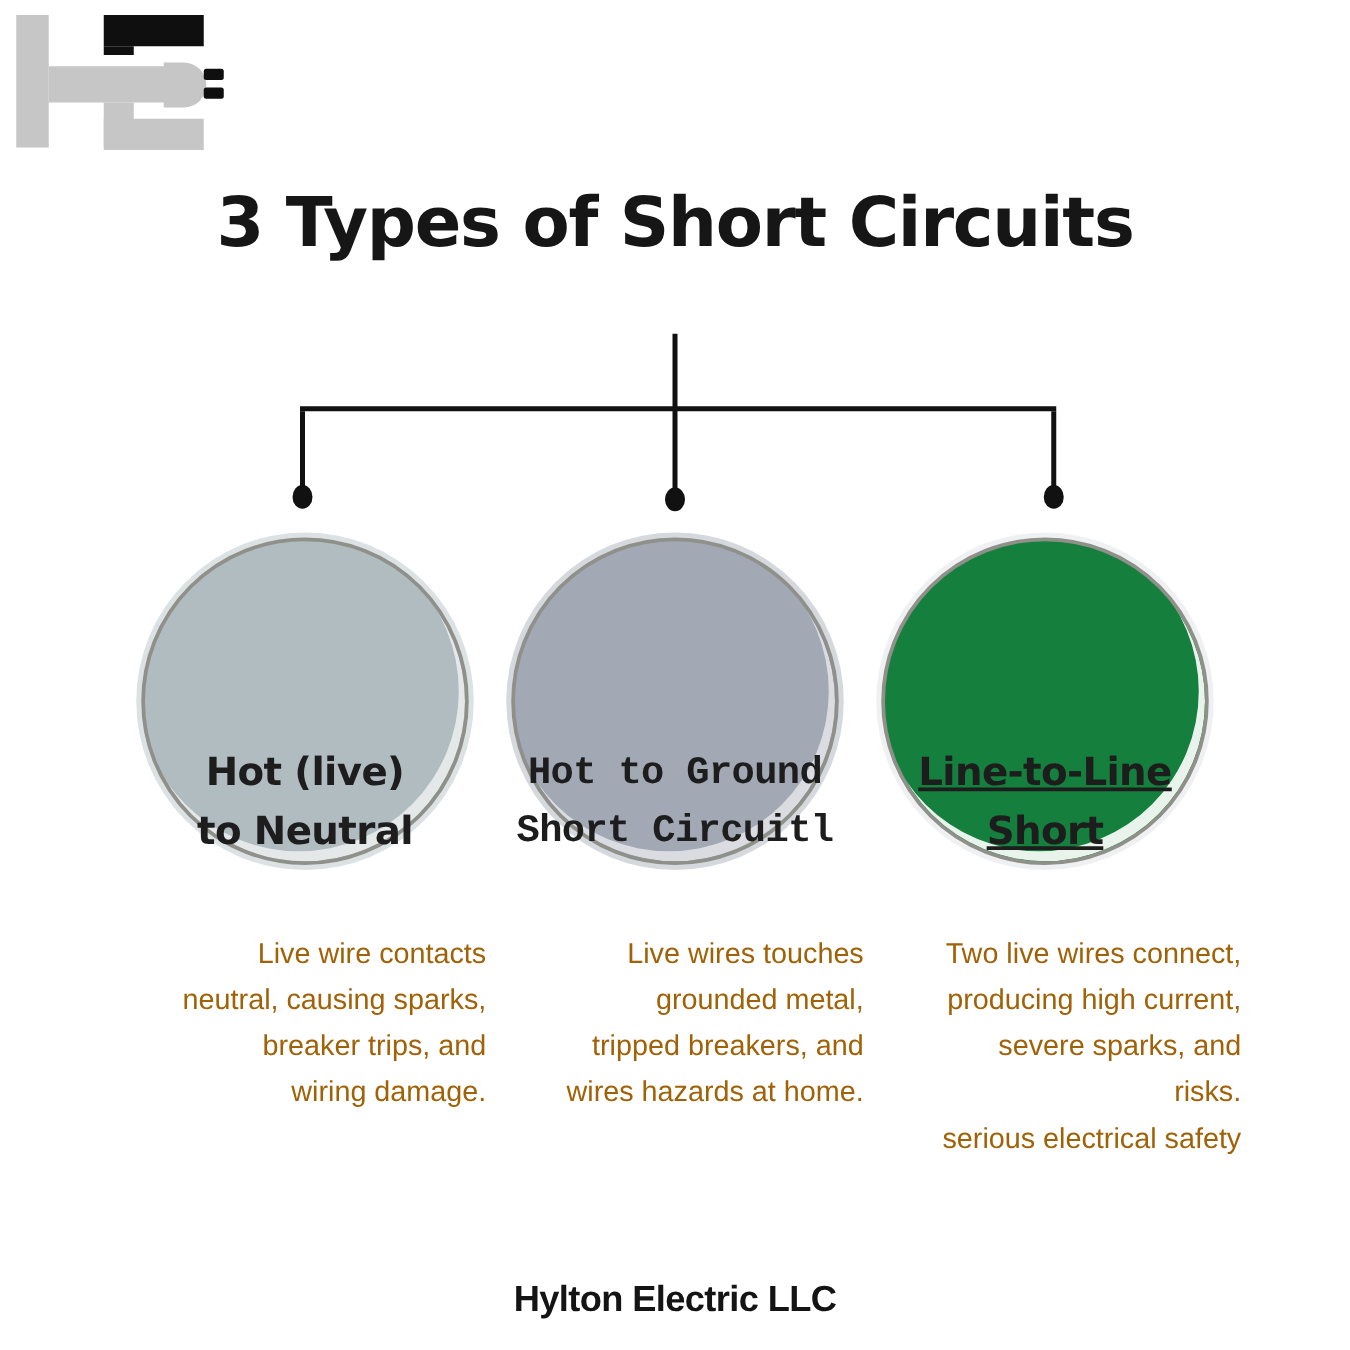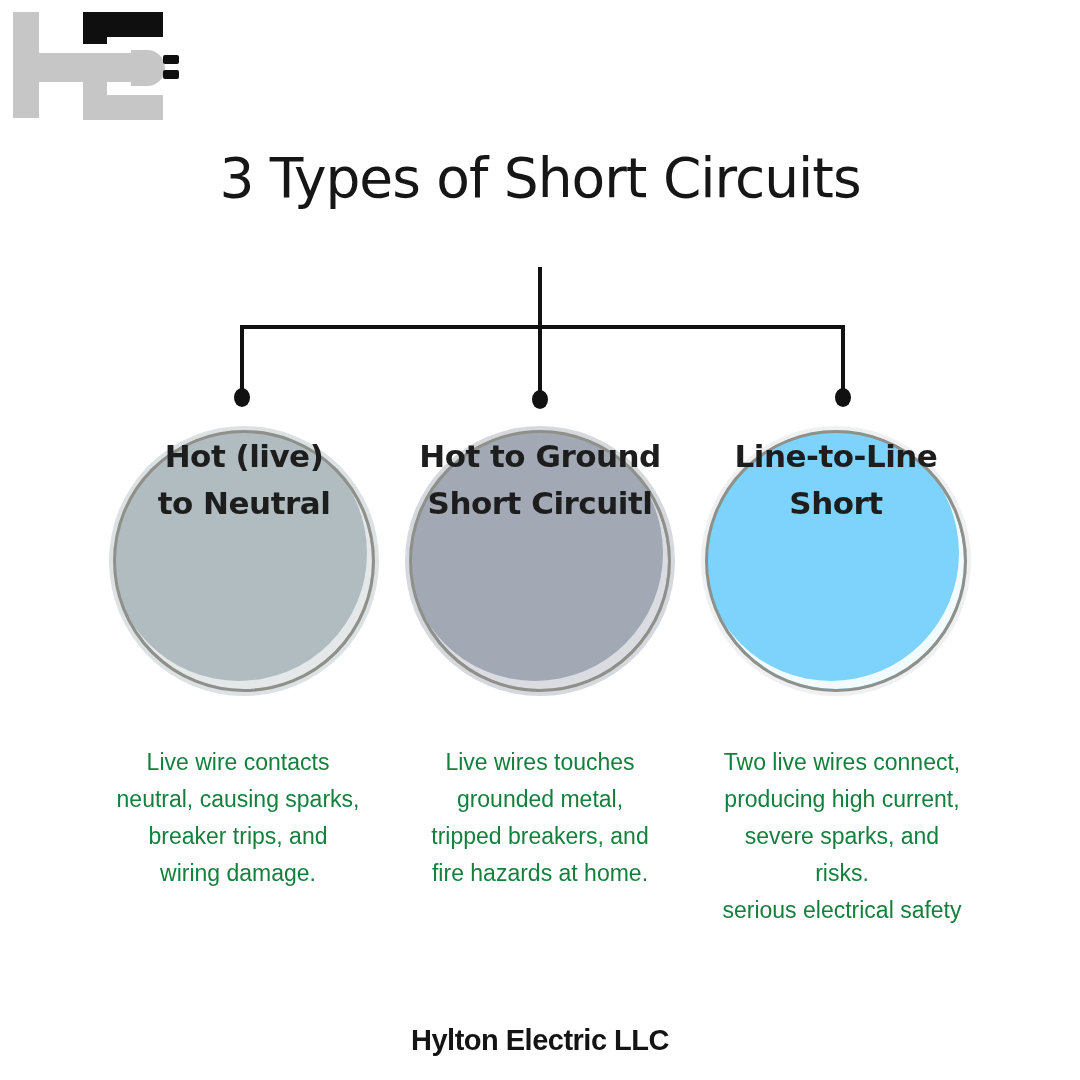--- a/index.html
+++ b/index.html
@@ -25,21 +25,21 @@
   .logo-prong-bottom{left:150px;top:60px;width:16px;height:9px;border-radius:2px;}
   .logo-e-top{left:70px;top:2px;width:80px;height:25px;}
   .logo-e-top-tab{left:70px;top:27px;width:24px;height:7px;}
   .logo-e-spine{left:70px;top:72px;width:24px;height:36px;}
   .logo-e-bottom{left:70px;top:85px;width:80px;height:25px;}
 
   
   .title{
     position:absolute;top:146px;left:0;width:100%;
     margin:0;text-align:center;
-    font-size:55px;font-weight:400;letter-spacing:-1px;
+    font-size:55px;font-weight:700;letter-spacing:-1px;
     color:#161616;
     font-family:"DejaVu Sans","Liberation Sans",sans-serif;
   }
 
   
   .conn{position:absolute;background:#111111;}
   .conn-stem{left:538px;top:267px;width:4px;height:124px;}
   .conn-hline{left:240px;top:325px;width:605px;height:4px;}
   .conn-ldrop{left:240px;top:329px;width:4px;height:62px;}
   .conn-rdrop{left:841px;top:329px;width:4px;height:62px;}
@@ -49,39 +49,39 @@
   .dot-r{left:835px;top:388px;}
 
   
   .circles-row{
     position:absolute;top:430px;left:0;width:100%;
     display:flex;justify-content:center;gap:34px;
   }
   .circle{
     width:256px;height:256px;border-radius:50%;
     border:3px solid #8f9089;
-    display:flex;align-items:flex-start;justify-content:center;
+    display:flex;align-items:flex-end;justify-content:center;
     text-align:center;
     font-family:"DejaVu Sans","Liberation Sans",sans-serif;
     font-weight:700;font-size:31px;line-height:47px;color:#1d1d1d;
     letter-spacing:-0.5px;
   }
   .c1{background:#b1bcc1;box-shadow:0 0 0 4px rgba(177,188,193,.45), inset -5px -8px 0 rgba(255,255,255,.65);}
-  .c2{background:#a2a9b4;box-shadow:0 0 0 4px rgba(162,169,180,.45), inset -5px -8px 0 rgba(255,255,255,.6);}
-  .c3{background:#7dd3fc;box-shadow:0 0 0 4px rgba(228,230,233,.6), inset -5px -8px 0 rgba(255,255,255,.9);}
+  .c2{background:#a2a9b4;box-shadow:0 0 0 4px rgba(162,169,180,.45), inset -5px -8px 0 rgba(255,255,255,.6);font-family:Liberation Mono, monospace;}
+  .c3{background:#15803d;box-shadow:0 0 0 4px rgba(228,230,233,.6), inset -5px -8px 0 rgba(255,255,255,.9);text-decoration:underline;}
 
   
   .desc-row{
     position:absolute;top:744px;left:0;width:100%;
     display:flex;justify-content:center;
   }
   .desc{
     width:302px;
-    text-align:center;
-    font-size:23px;line-height:37px;color:#15803d;
+    text-align:right;
+    font-size:23px;line-height:37px;color:#a16207;
   }
 
   
   .footer{
     position:absolute;top:1024px;left:0;width:100%;
     text-align:center;
     font-size:29px;font-weight:700;color:#141414;
     letter-spacing:-0.5px;
   }
 </style>
@@ -137,21 +137,21 @@
     <div class="desc">
       <div>Live wire contacts</div>
       <div>neutral, causing sparks,</div>
       <div>breaker trips, and</div>
       <div>wiring damage.</div>
     </div>
     <div class="desc">
       <div>Live wires touches</div>
       <div>grounded metal,</div>
       <div>tripped breakers, and</div>
-      <div>fire hazards at home.</div>
+      <div>wires hazards at home.</div>
     </div>
     <div class="desc">
       <div>Two live wires connect,</div>
       <div>producing high current,</div>
       <div>severe sparks, and</div>
       <div>risks.</div>
       <div>serious electrical safety</div>
     </div>
   </div>
 

